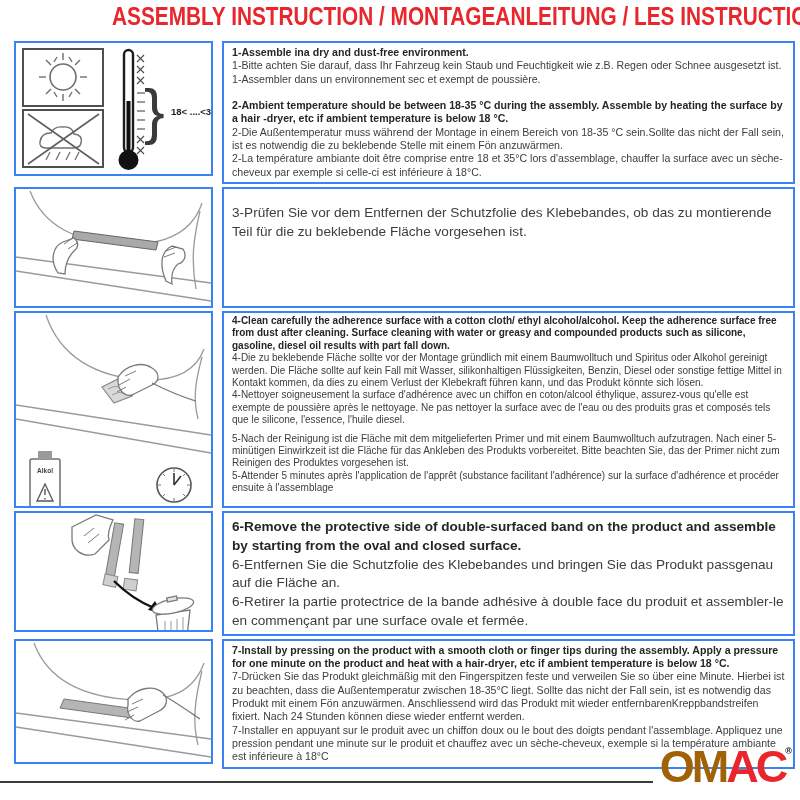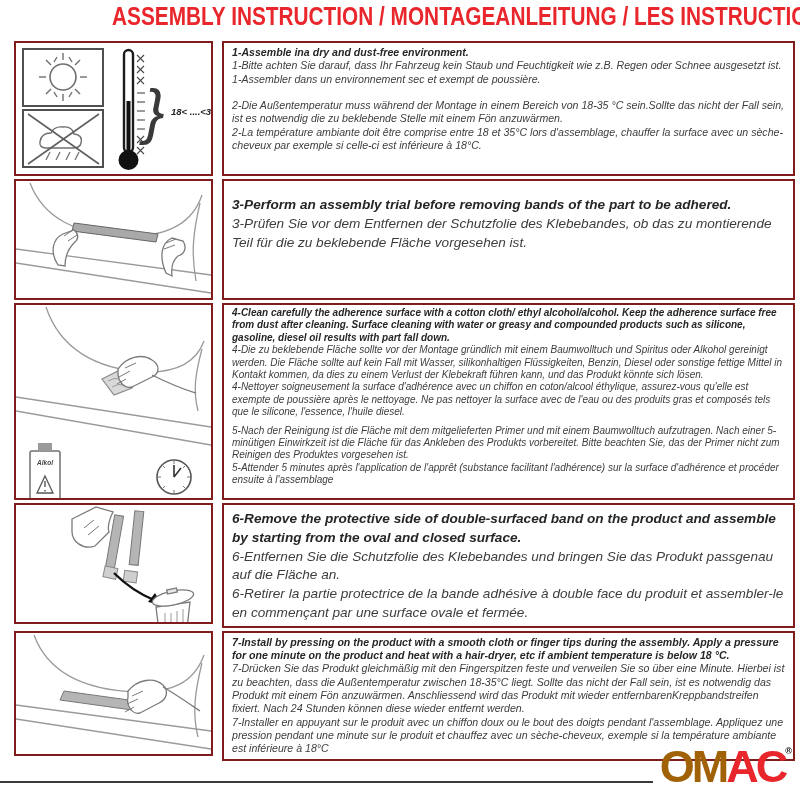--- a/index.html
+++ b/index.html
@@ -3,21 +3,21 @@
 <meta charset="utf-8">
 <style>
   html,body{margin:0;padding:0;background:#fff;}
   body{width:800px;height:800px;font-family:"Liberation Sans",sans-serif;}
   .page{position:relative;width:800px;height:800px;overflow:hidden;background:#fff;}
   .title-wrap{position:absolute;top:1px;left:0;width:800px;text-align:center;}
   .title-wrap span{display:inline-block;font-weight:700;font-size:26px;color:#e8262c;
     transform:scaleX(0.80);transform-origin:center;white-space:nowrap;letter-spacing:0px;}
   .rows{position:absolute;top:41px;left:14px;right:5px;display:flex;flex-direction:column;gap:3px;}
   .row{display:flex;gap:9px;}
-  .cell{border:2px solid #7f1d1d;background:#fff;box-sizing:border-box;font-style:italic;}
+  .cell{border:2px solid #3b82f6;background:#fff;box-sizing:border-box;}
   .cell-left{width:199px;flex:none;overflow:hidden;}
   .cell-right{flex:1;overflow:hidden;padding:3px 8px;color:#3d3d3d;}
   .h1{height:135px;} .h2{height:121px;} .h3{height:197px;} .h4{height:121px;} .h5{height:125px;}
   .sm{font-size:10.6px;line-height:1.26;}
   .sm3{font-size:10px;line-height:1.24;padding-top:2px;}
   .lg{font-size:13.6px;line-height:1.38;}
   .pt{padding-top:15px;}
   .pt2{padding-top:5px;}
   p{margin:0;}
   .b{font-weight:700;color:#262626;}
@@ -91,20 +91,21 @@
             <text x="128" y="89" font-size="62" fill="#3a3a3a" font-family="Liberation Sans, sans-serif">}</text>
             <text x="155" y="72" font-size="9.5" font-weight="bold" fill="#1f1f1f">18&lt; ....&lt;35 C</text>
           </g>
         </svg>
       </div>
       <div class="cell cell-right sm">
         <p><span class="b">1-Assemble ina dry and dust-free environment.</span></p>
         <p>1-Bitte achten Sie darauf, dass Ihr Fahrzeug kein Staub und Feuchtigkeit wie z.B. Regen oder Schnee ausgesetzt ist.</p>
         <p>1-Assembler dans un environnement sec et exempt de poussière.</p>
         <div class="spacer-lg"></div>
+        <p><span class="b">2-Ambient temperature should be between 18-35 °C  during the assembly. Assemble by heating the surface by a hair -dryer, etc if ambient temperature is below 18 °C.</span></p>
         <p>2-Die Außentemperatur muss während der Montage in einem Bereich von 18-35 °C  sein.Sollte das nicht der Fall sein, ist es notwendig die zu beklebende Stelle mit einem Fön anzuwärmen.</p>
         <p>2-La température ambiante doit être comprise entre 18 et 35°C lors d'assemblage, chauffer la surface avec un sèche-cheveux par exemple si celle-ci est inférieure à 18°C.</p>
       </div>
     </div>
 
     <div class="row">
       <div class="cell cell-left h2">
         <svg viewBox="0 0 195 117" width="195" height="117">
           <g fill="none" stroke="#9a9a9a" stroke-width="1.3">
             <path d="M14,2 C28,38 60,53 110,55 C150,56 176,44 186,14"></path>
@@ -117,21 +118,20 @@
             <path d="M42,84 C34,72 36,58 47,53 L58,49 C63,53 63,58 58,62 C53,67 49,75 49,85 Z"></path>
             <path d="M48,55 l9,-6 M52,60 l9,-6" stroke-width="1"></path>
           </g>
           <g fill="#fff" stroke="#7a7a7a" stroke-width="1.3">
             <path d="M150,92 C143,76 145,62 156,57 L167,60 C171,66 169,73 162,75 C157,79 155,86 156,95 Z"></path>
             <path d="M150,62 l10,-4 M148,68 l11,-4" stroke-width="1"></path>
           </g>
         </svg>
       </div>
       <div class="cell cell-right lg pt">
-        <p><span class="b">3-Perform an assembly trial before removing bands of the part to be adhered.</span></p>
         <p>3-Prüfen Sie vor dem Entfernen der Schutzfolie des Klebebandes, ob das zu montierende Teil für die zu beklebende Fläche vorgesehen ist.</p>
       </div>
     </div>
 
     <div class="row">
       <div class="cell cell-left h3">
         <svg viewBox="0 0 195 222" width="195" height="222">
           <g fill="none" stroke="#9a9a9a" stroke-width="1.3">
             <path d="M30,2 C44,44 80,64 128,67 C160,68 180,58 188,36"></path>
             <path d="M186,44 C179,70 177,86 182,106"></path>

